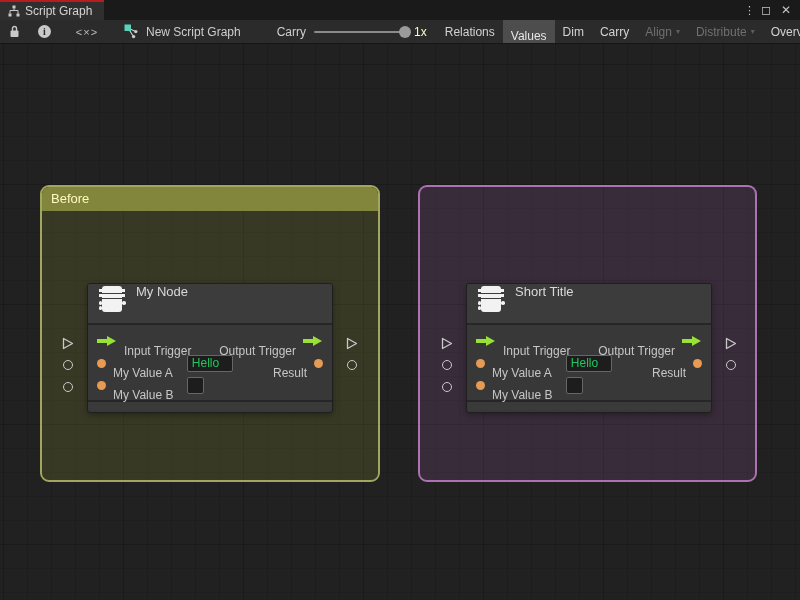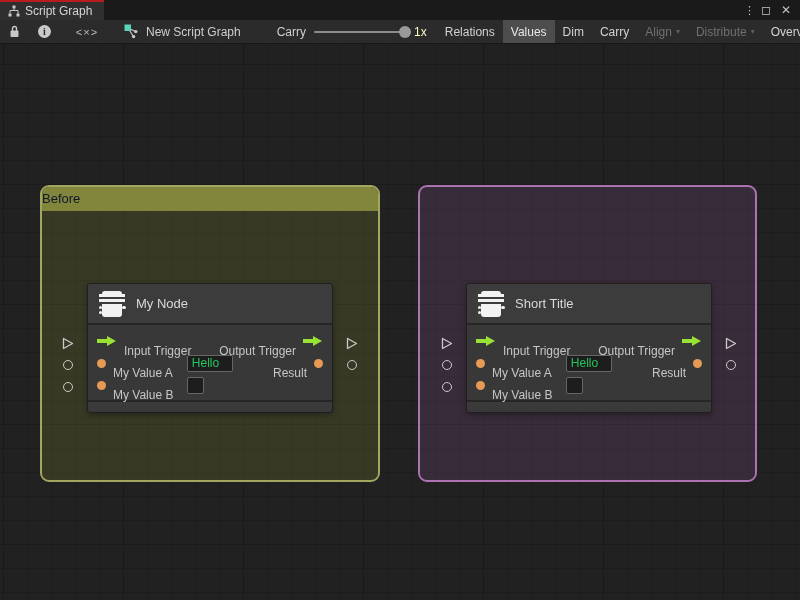--- a/index.html
+++ b/index.html
@@ -23,21 +23,21 @@
   .win-btn.menu { font-size:11px; letter-spacing:0; width:10px; }
 
   
   .toolbar { position:absolute; left:0; top:20px; width:800px; height:24px;
     background:#2b2b2b; border-bottom:1px solid #161616;
     display:flex; align-items:stretch; white-space:nowrap; overflow:hidden; }
   .tb-btn { display:flex; align-items:center; justify-content:center;
     padding:0 8px; color:#d2d2d2; font-size:12px; }
   .tb-sep { width:1px; background:#1e1e1e; }
   .tb-btn.icon-btn { padding:0 9px; }
-  .tb-btn.active { background:#4d4d4d; color:#e6e6e6; }
+  .tb-btn.active { background:#4d4d4d; color:#e6e6e6;align-items:flex-end; }
   .tb-btn.disabled { color:#707070; }
   .caret { font-size:8px; margin-left:4px; color:#8a8a8a; }
   .tb-btn.disabled .caret { color:#5f5f5f; }
   .code-glyph { font-size:11px; color:#bdbdbd; letter-spacing:1px; }
   .graph-name { display:flex; align-items:center; gap:7px; padding:0 10px 0 10px; color:#cecece; }
   .zoom-wrap { display:flex; align-items:center; gap:8px; padding:0 10px 0 26px; }
   .zoom-track { position:relative; width:92px; height:2px; background:#8b8b8b; border-radius:1px; }
   .zoom-handle { position:absolute; right:-5px; top:-5px; width:12px; height:12px;
     border-radius:50%; background:#9a9a9a; }
   .zoom-val { color:#fef9c3; }
@@ -53,36 +53,36 @@
       linear-gradient(90deg,#1a1a1a 1px, transparent 1px),
       linear-gradient(#1d1d1d 1px, transparent 1px),
       linear-gradient(90deg,#1d1d1d 1px, transparent 1px);
     background-size:120px 120px,120px 120px,24px 24px,24px 24px;
     background-position:3px 20px;
     overflow:hidden; }
 
   
   .group { position:absolute; top:141px; height:297px; border-radius:9px;
     display:flex; flex-direction:column; }
-  .group-header { height:24px; line-height:24px; padding-left:0;
-    font-size:13px; color:#0f172a; border-radius:7px 7px 0 0; }
+  .group-header { height:24px; line-height:24px; padding-left:9px;
+    font-size:13px; color:#fef9c3; border-radius:7px 7px 0 0; }
   .group-body { flex:1; border-radius:0 0 7px 7px; }
   .group-before { left:40px; width:340px; border:2px solid rgba(184,189,104,0.85); }
   .group-before .group-header { background:#82853c; }
   .group-before .group-body { background:rgba(128,132,52,0.24); }
   .group-after { left:418px; width:339px; border:2px solid rgba(196,128,202,0.85); }
   .group-after .group-header { background:#9c58a1; }
   .group-after .group-body { background:rgba(156,88,161,0.20); }
 
   
   .node { position:absolute; top:239px; width:246px; height:130px;
     background:#383838; border:1px solid #1f1f1f; border-radius:3px;
     box-shadow:0 2px 6px rgba(0,0,0,0.35); }
   .node-a { left:87px; } .node-b { left:466px; }
-  .node-header { height:41px; display:flex; align-items:center; gap:11px;
+  .node-header { height:41px; display:flex; align-items:flex-start; gap:11px;
     padding-left:11px; background:#3c3c3c; border-bottom:2px solid #262626;
     border-radius:2px 2px 0 0; }
   .node-title { font-size:13px; color:#d9d9d9; }
   .node-body { padding:5px 0 4px; }
   .port-row { height:22px; display:flex; align-items:center; padding:0 9px; }
   .p-left { display:flex; align-items:center; gap:7px; }
   .p-right { margin-left:auto; display:flex; align-items:center; gap:7px; }
   .port-label { font-size:12px; color:#c6c6c6;margin-top:20px; }
   .value-dot { width:9px; height:9px; border-radius:50%; background:#e69a54; }
   .inline-field { height:17px; background:#1d1d1d; border:1px solid #666666;

